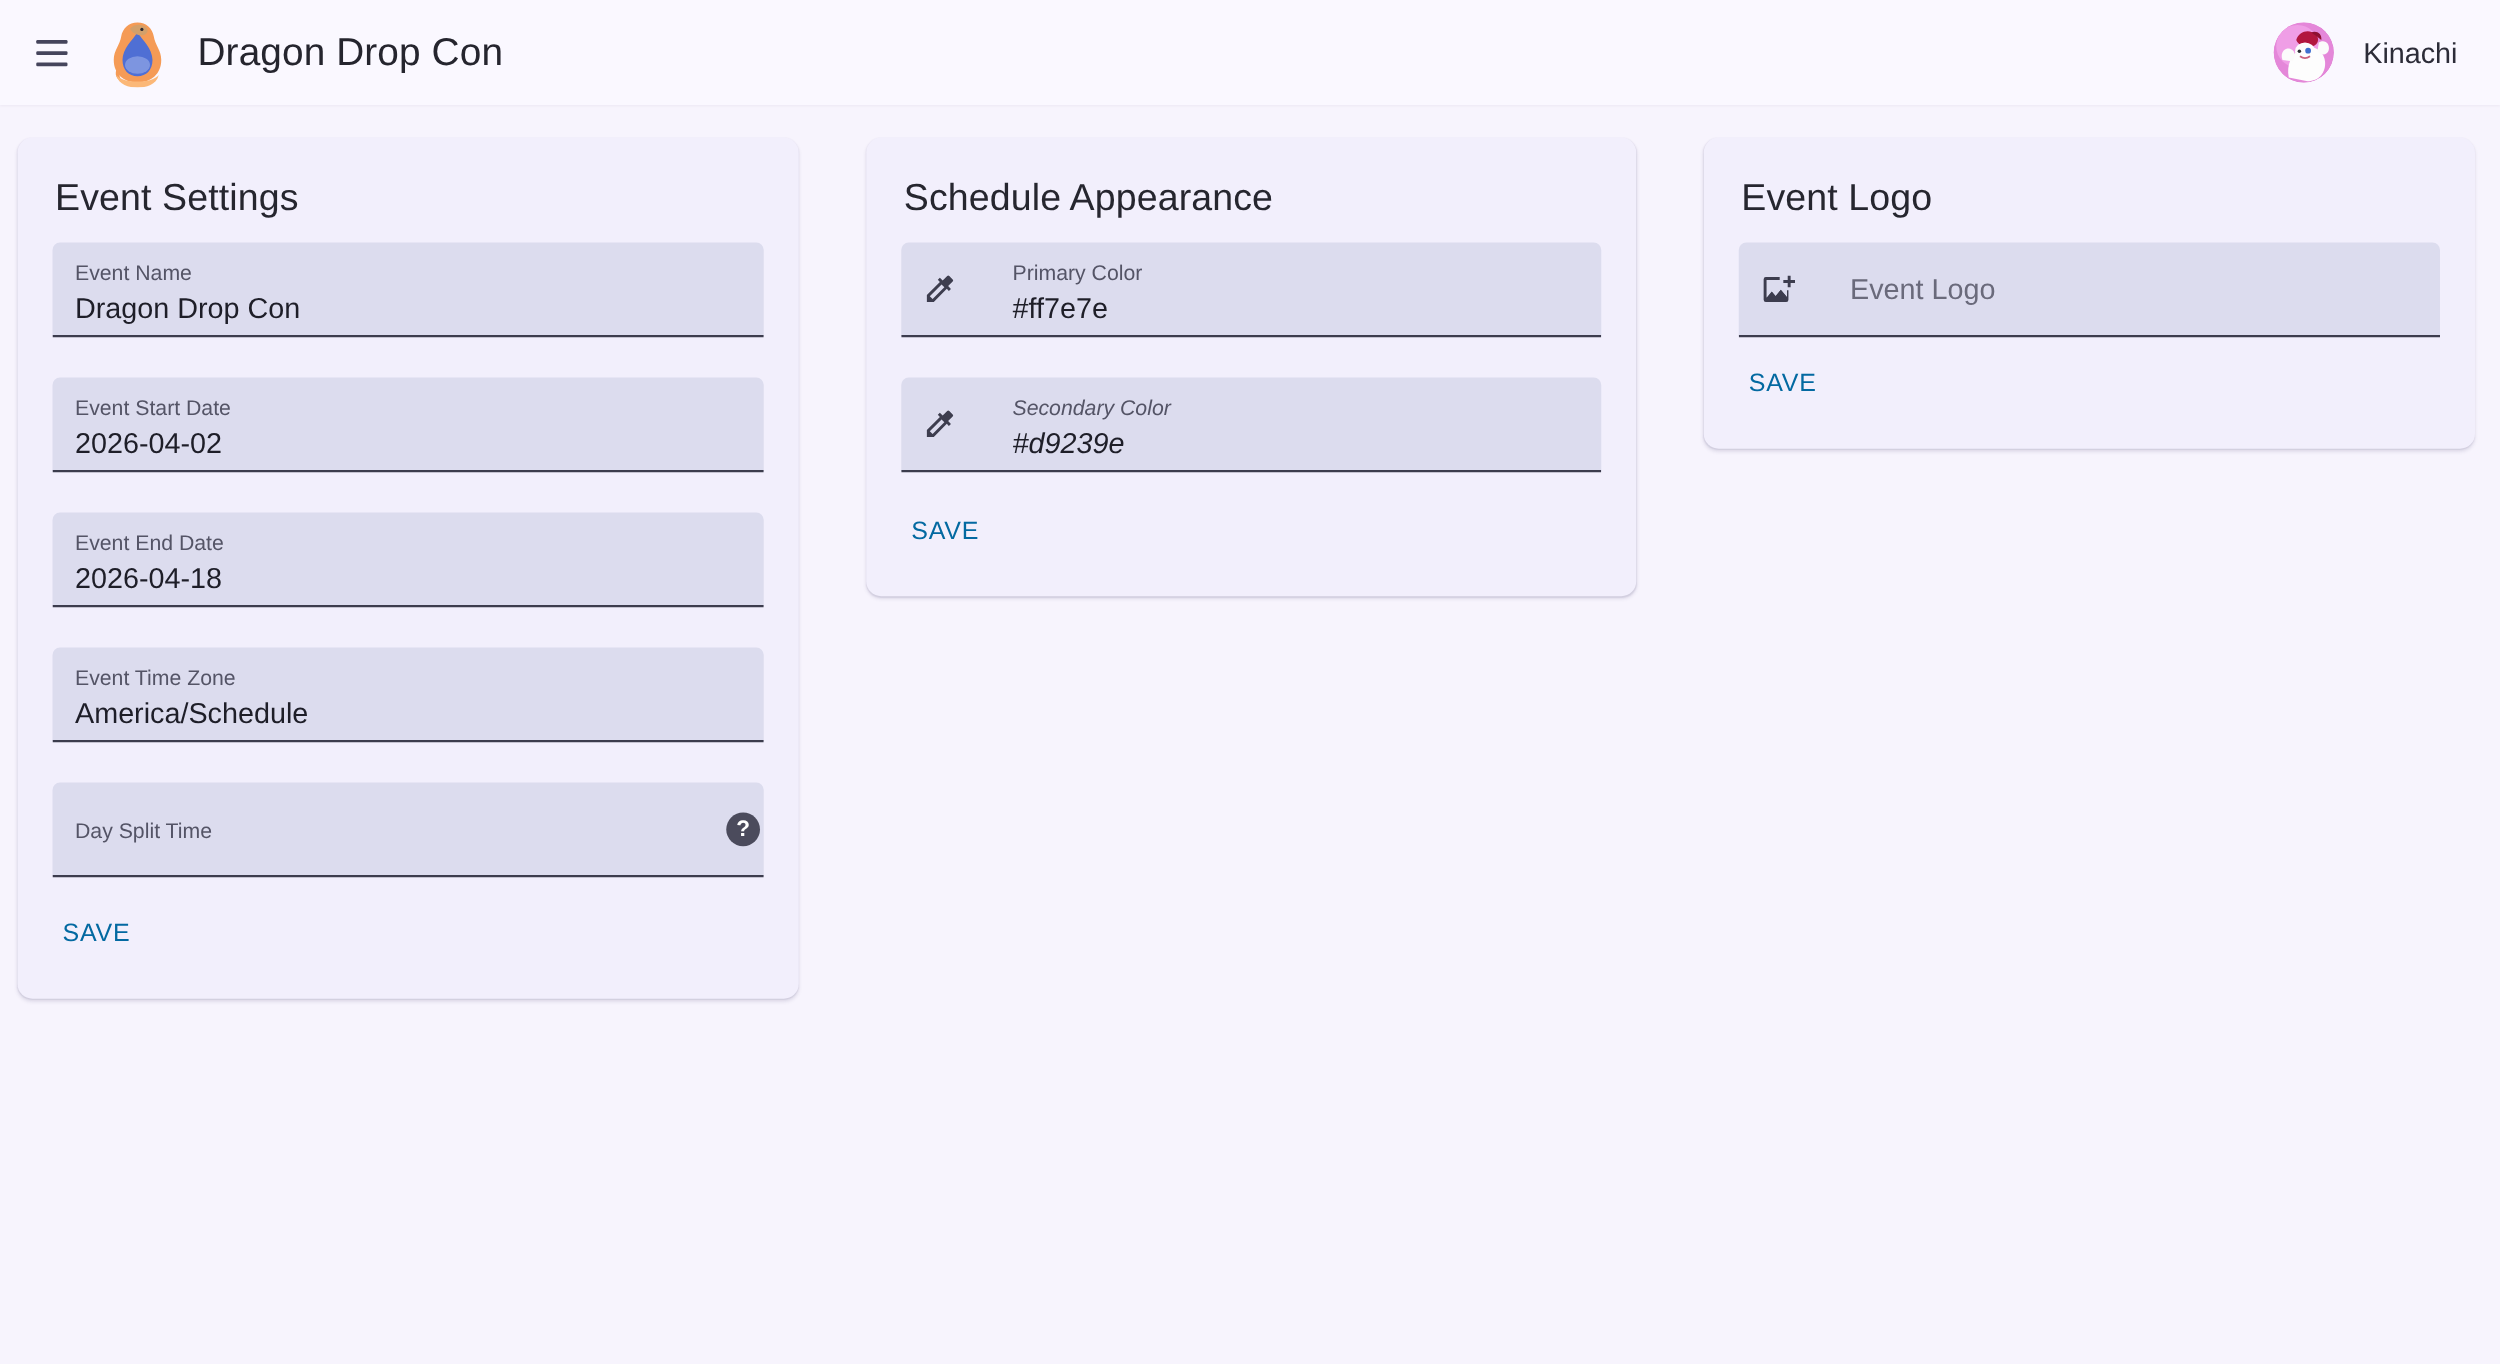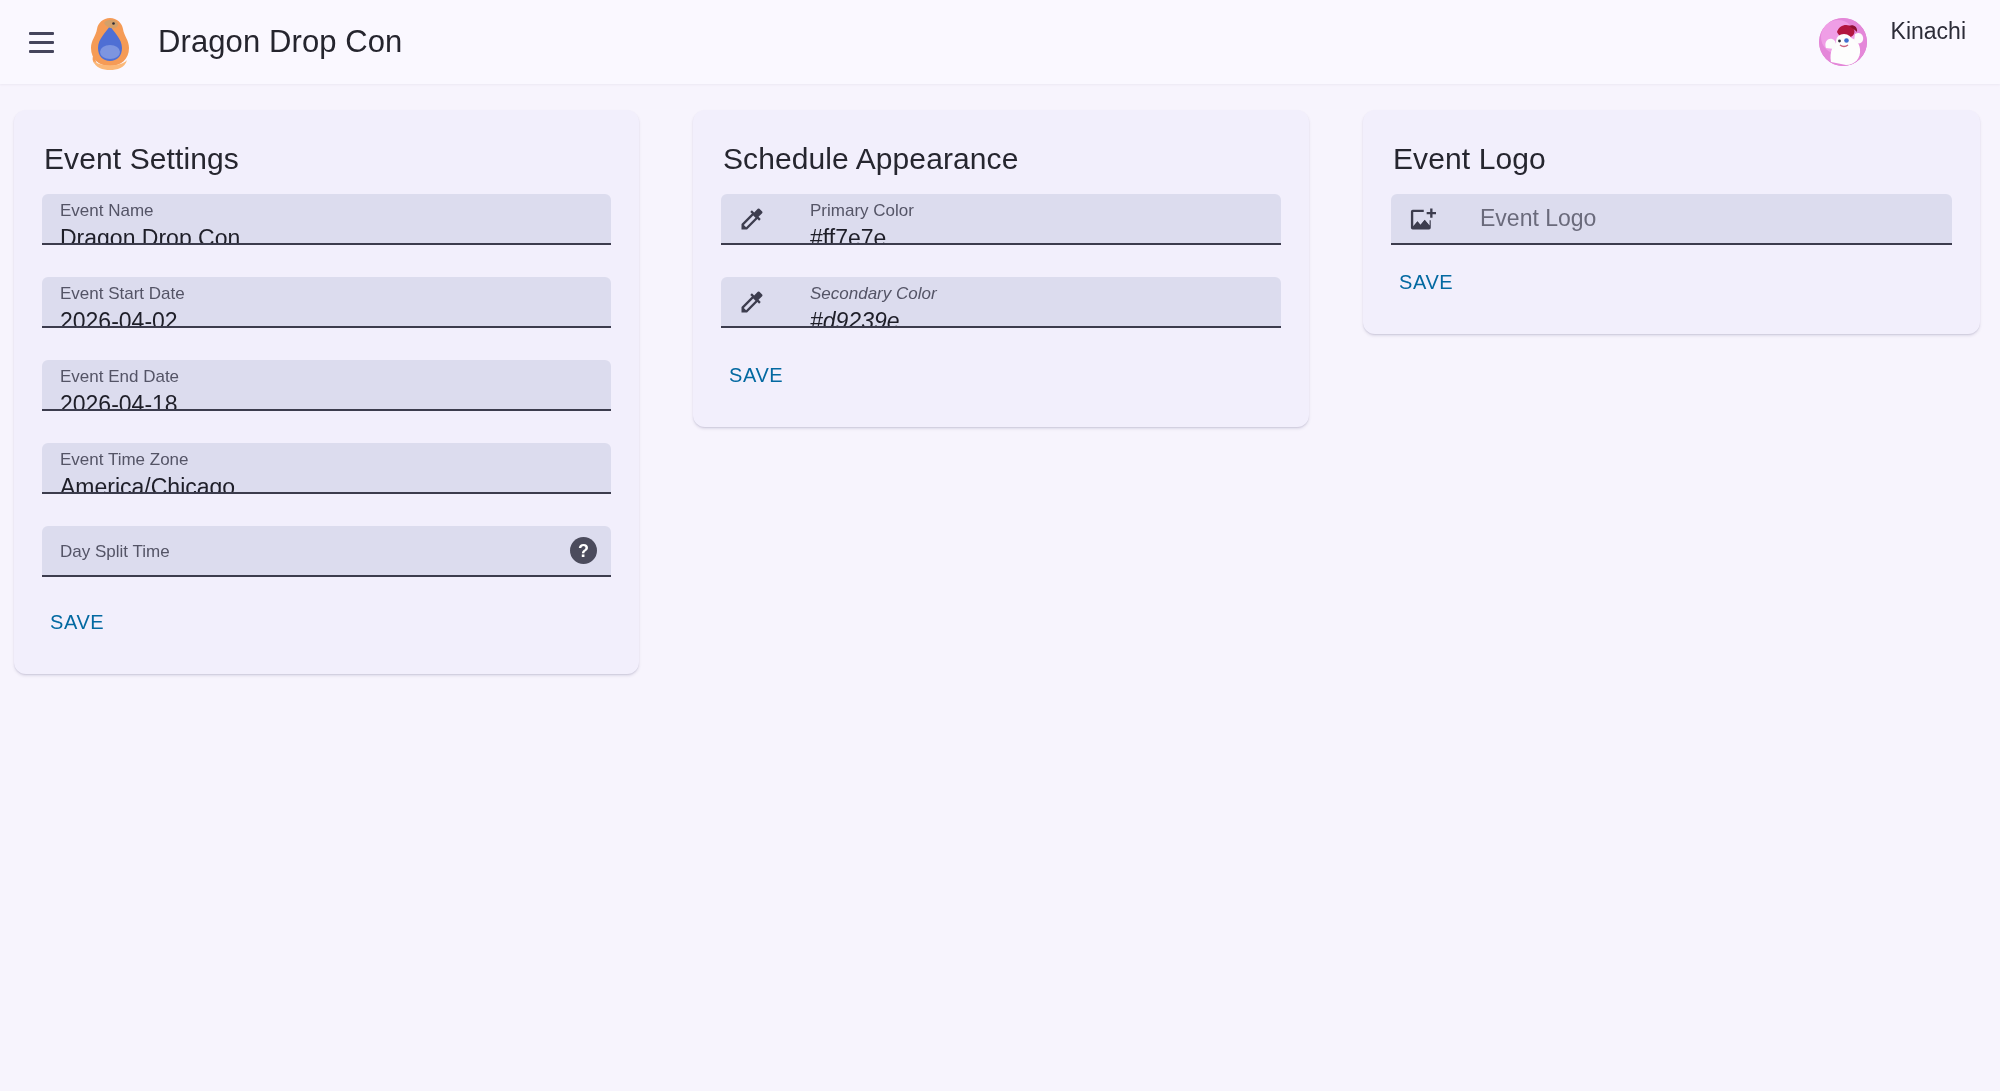--- a/index.html
+++ b/index.html
@@ -49,20 +49,21 @@
     font-size: 31px;
     font-weight: 400;
     color: #25252e;
     letter-spacing: .1px;
     white-space: nowrap;
   }
   .appbar-spacer { flex: 1 1 auto; }
 
   .user-area {
     display: flex;
+    align-items: center;
     gap: 24px;
     cursor: pointer;
     padding-right: 10px;
   }
   .avatar {
     width: 48px; height: 48px;
     border-radius: 50%;
     overflow: hidden;
     flex: 0 0 auto;
     background: radial-gradient(circle at 35% 35%, #f3a8e0 0%, #e07ad0 55%, #cf63c4 100%);
@@ -101,25 +102,25 @@
     margin: 6px 2px 18px 2px;
     letter-spacing: .1px;
   }
 
   
   .field {
     position: relative;
     background: #dcdcee;
     border-radius: 6px 6px 0 0;
     border-bottom: 2px solid #3c3c4d;
-    height: 51px;
+    height: 76px;
     margin-bottom: 32px;
     display: flex;
     align-items: center;
-    padding: 0 14px 0 18px;
+    padding: 0 3px 0 18px;
     cursor: text;
   }
   .field.with-icon { padding-left: 14px; gap: 27px; }
   .field-texts {
     display: flex;
     flex-direction: column;
     justify-content: center;
     height: 100%;
     padding-top: 6px;
     flex: 1 1 auto;
@@ -279,21 +280,21 @@
     <div class="field">
       <div class="field-texts">
         <div class="field-label">Event End Date</div>
         <div class="field-value">2026-04-18</div>
       </div>
     </div>
 
     <div class="field">
       <div class="field-texts">
         <div class="field-label">Event Time Zone</div>
-        <div class="field-value">America/Chicago</div>
+        <div class="field-value">America/Schedule</div>
       </div>
     </div>
 
     <div class="field">
       <div class="field-texts">
         <div class="field-label">Day Split Time</div>
       </div>
       <div class="help-badge">?</div>
     </div>
 

